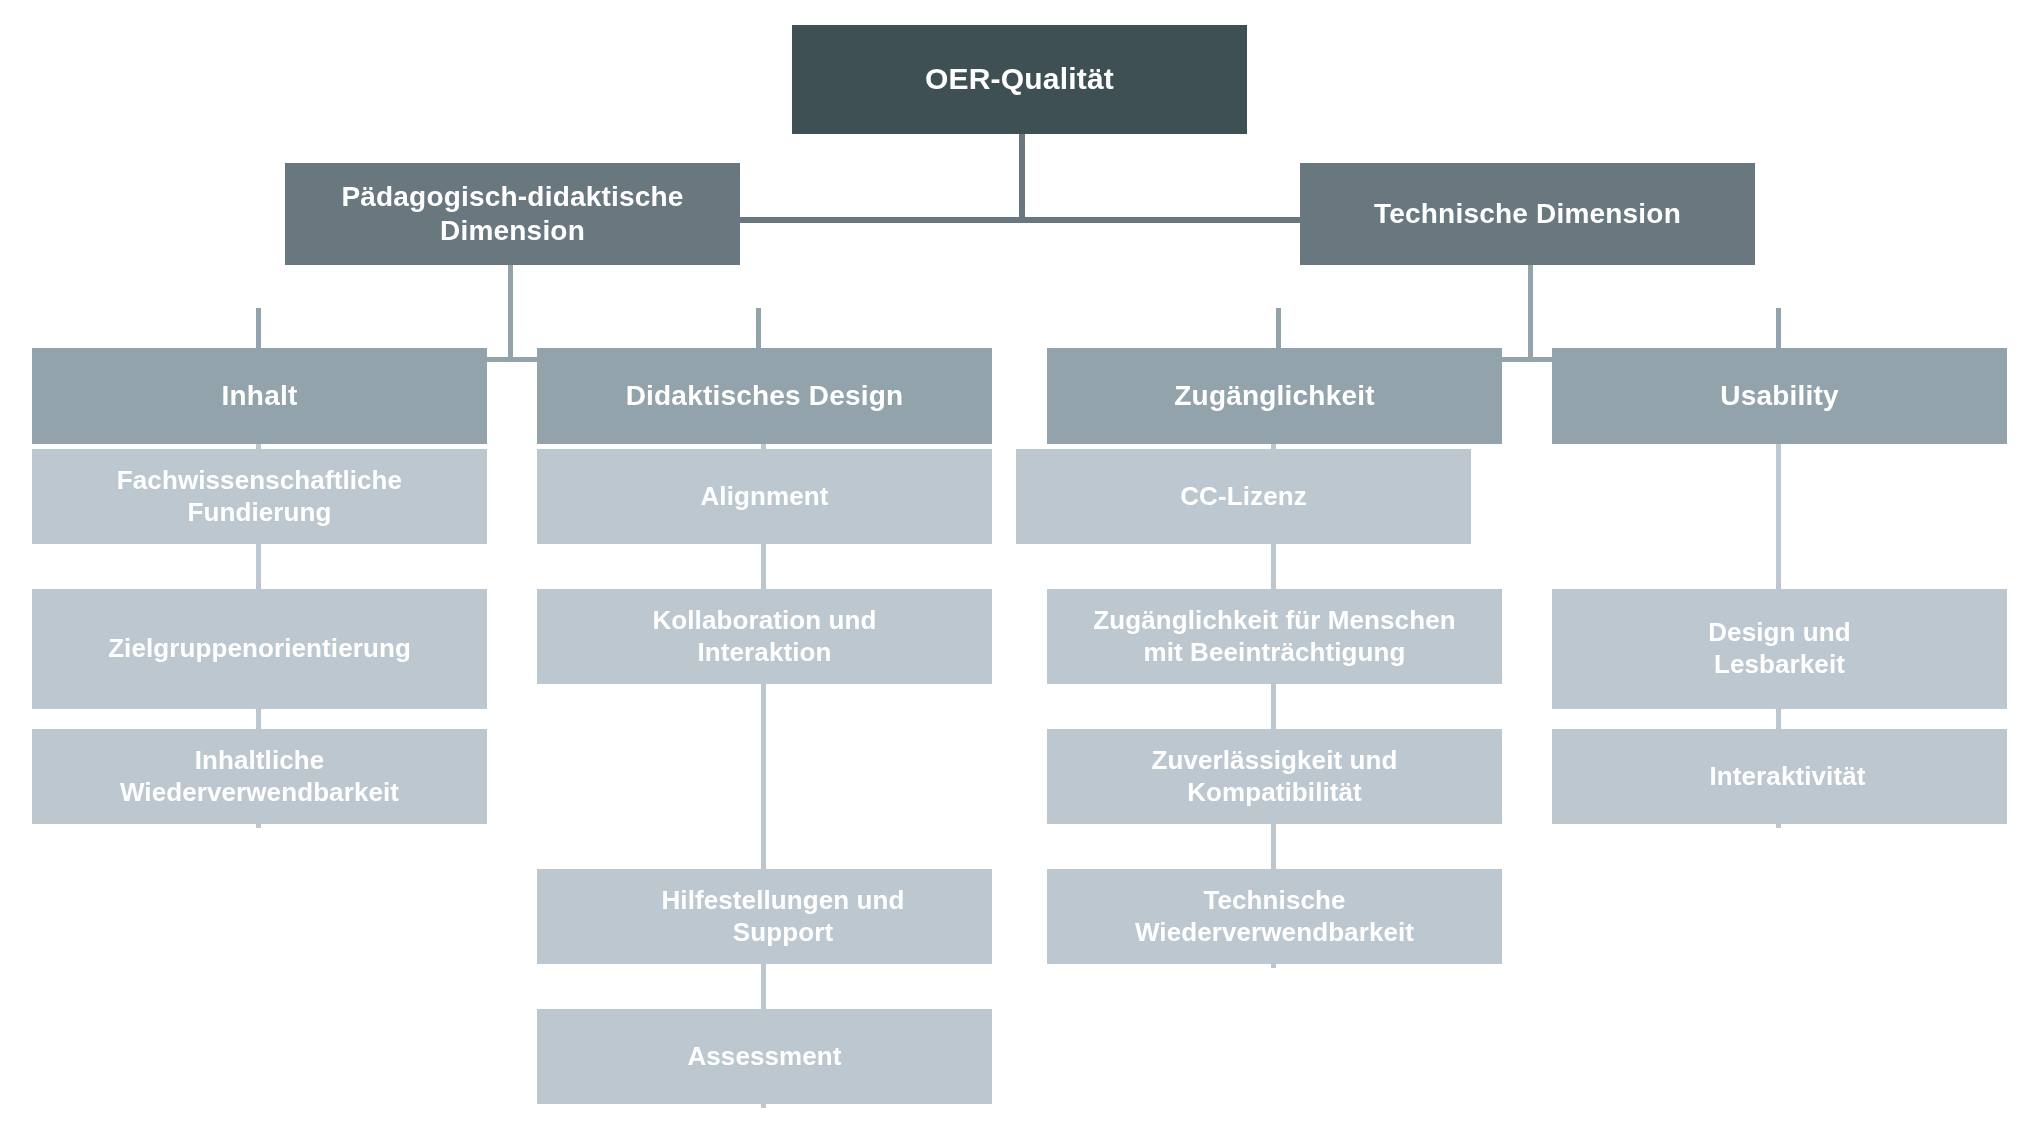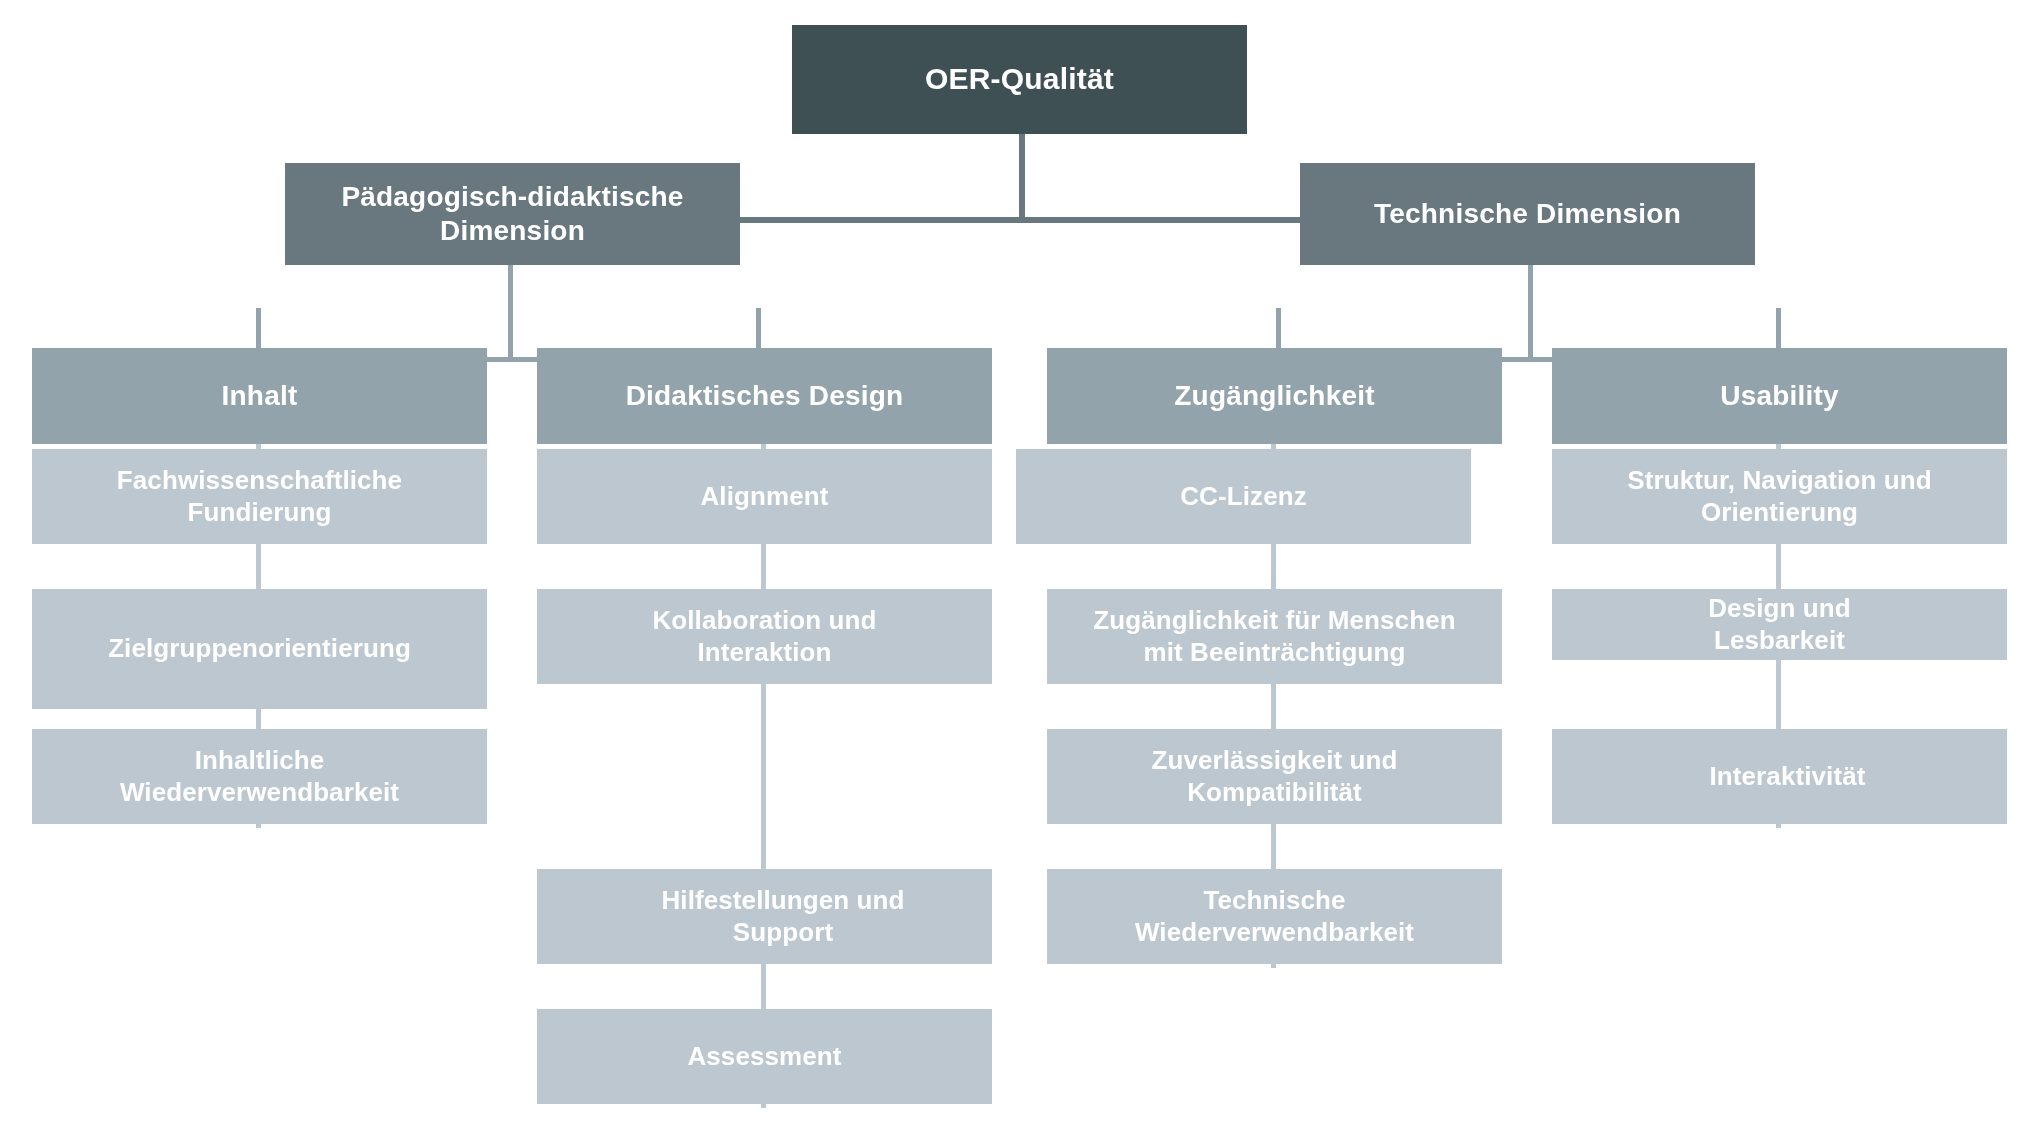--- a/index.html
+++ b/index.html
@@ -136,19 +136,17 @@
   <div class="node lvl-leaf" style="left:537px; top:1009px; width:455px; height:95px;">Assessment</div>
 
   <div class="node lvl-leaf" style="left:1016px; top:449px; width:455px; height:95px;">CC-Lizenz</div>
   <div class="node lvl-leaf" style="left:1047px; top:589px; width:455px; height:95px;">Zugänglichkeit für Menschen
 mit Beeinträchtigung</div>
   <div class="node lvl-leaf" style="left:1047px; top:729px; width:455px; height:95px;">Zuverlässigkeit und
 Kompatibilität</div>
   <div class="node lvl-leaf" style="left:1047px; top:869px; width:455px; height:95px;">Technische
 Wiederverwendbarkeit</div>
 
-  <div class="node lvl-leaf" style="left:1552px; top:449px; width:455px; height:95px;">Struktur, Navigation und
-Orientierung</div>
-  <div class="node lvl-leaf" style="left:1552px; top:589px; width:455px; height:71px;">Design und
+  <div class="node lvl-leaf" style="left:1552px; top:589px; width:455px; height:120px;">Design und
 Lesbarkeit</div>
   <div class="node lvl-leaf" style="left:1552px; top:729px; width:455px; height:95px;padding-left:26px;">Interaktivität</div>
 
 </div>
 
 </body></html>

